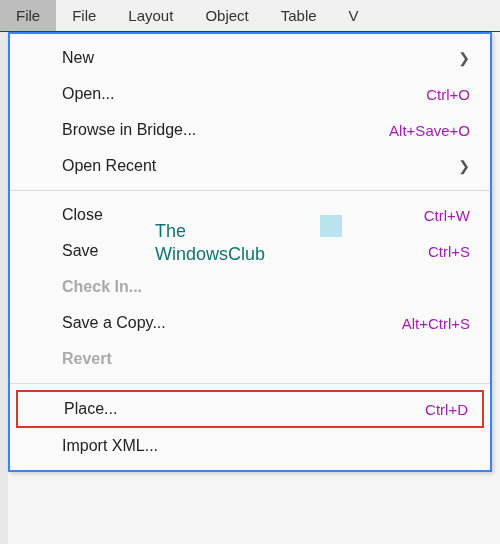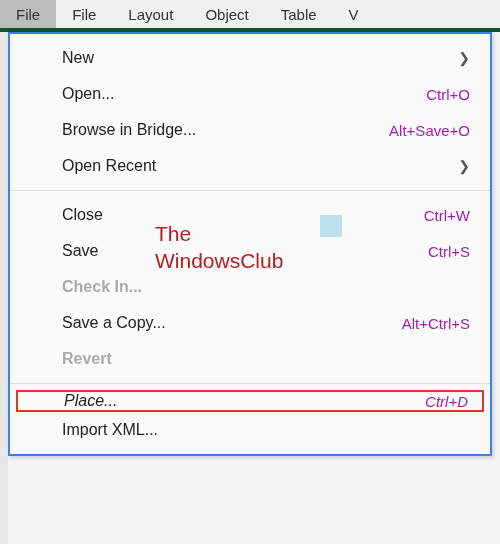--- a/index.html
+++ b/index.html
@@ -13,21 +13,21 @@
       height: 544px;
       background: #f5f5f5;
       overflow: hidden;
       position: relative;
     }
     .menubar {
       display: flex;
       background: #f0f0f0;
       height: 32px;
       align-items: stretch;
-      border-bottom: 4px solid #14532d;
+      border-bottom: 1px solid #14532d;
     }
     .menu-item {
       padding: 0 16px;
       display: flex;
       align-items: center;
       font-size: 15px;
       color: #333;
       cursor: default;
     }
     .menu-item.active {
@@ -66,34 +66,33 @@
     }
     .dd-item .chevron {
       color: #555;
       font-size: 14px;
       margin-left: auto;
     }
     .dd-item.highlighted {
       border: 2px solid #d43a2a;
       margin: 0 6px;
       padding: 0 14px 0 46px;
-      height: 22px;
-      font-style: italic;
+      height: 38px;
     }
     .separator {
       height: 1px;
       background: #ddd;
       margin: 6px 0;
     }
     .watermark {
       position: absolute;
       top: 220px;
       left: 155px;
-      color: #b91c1c;
-      font-size: 21px;
+      color: #0f766e;
+      font-size: 18px;
       line-height: 1.3;
       pointer-events: none;
       z-index: 10;
     }
     .watermark-icon {
       position: absolute;
       top: 215px;
       left: 320px;
       width: 22px;
       height: 22px;

